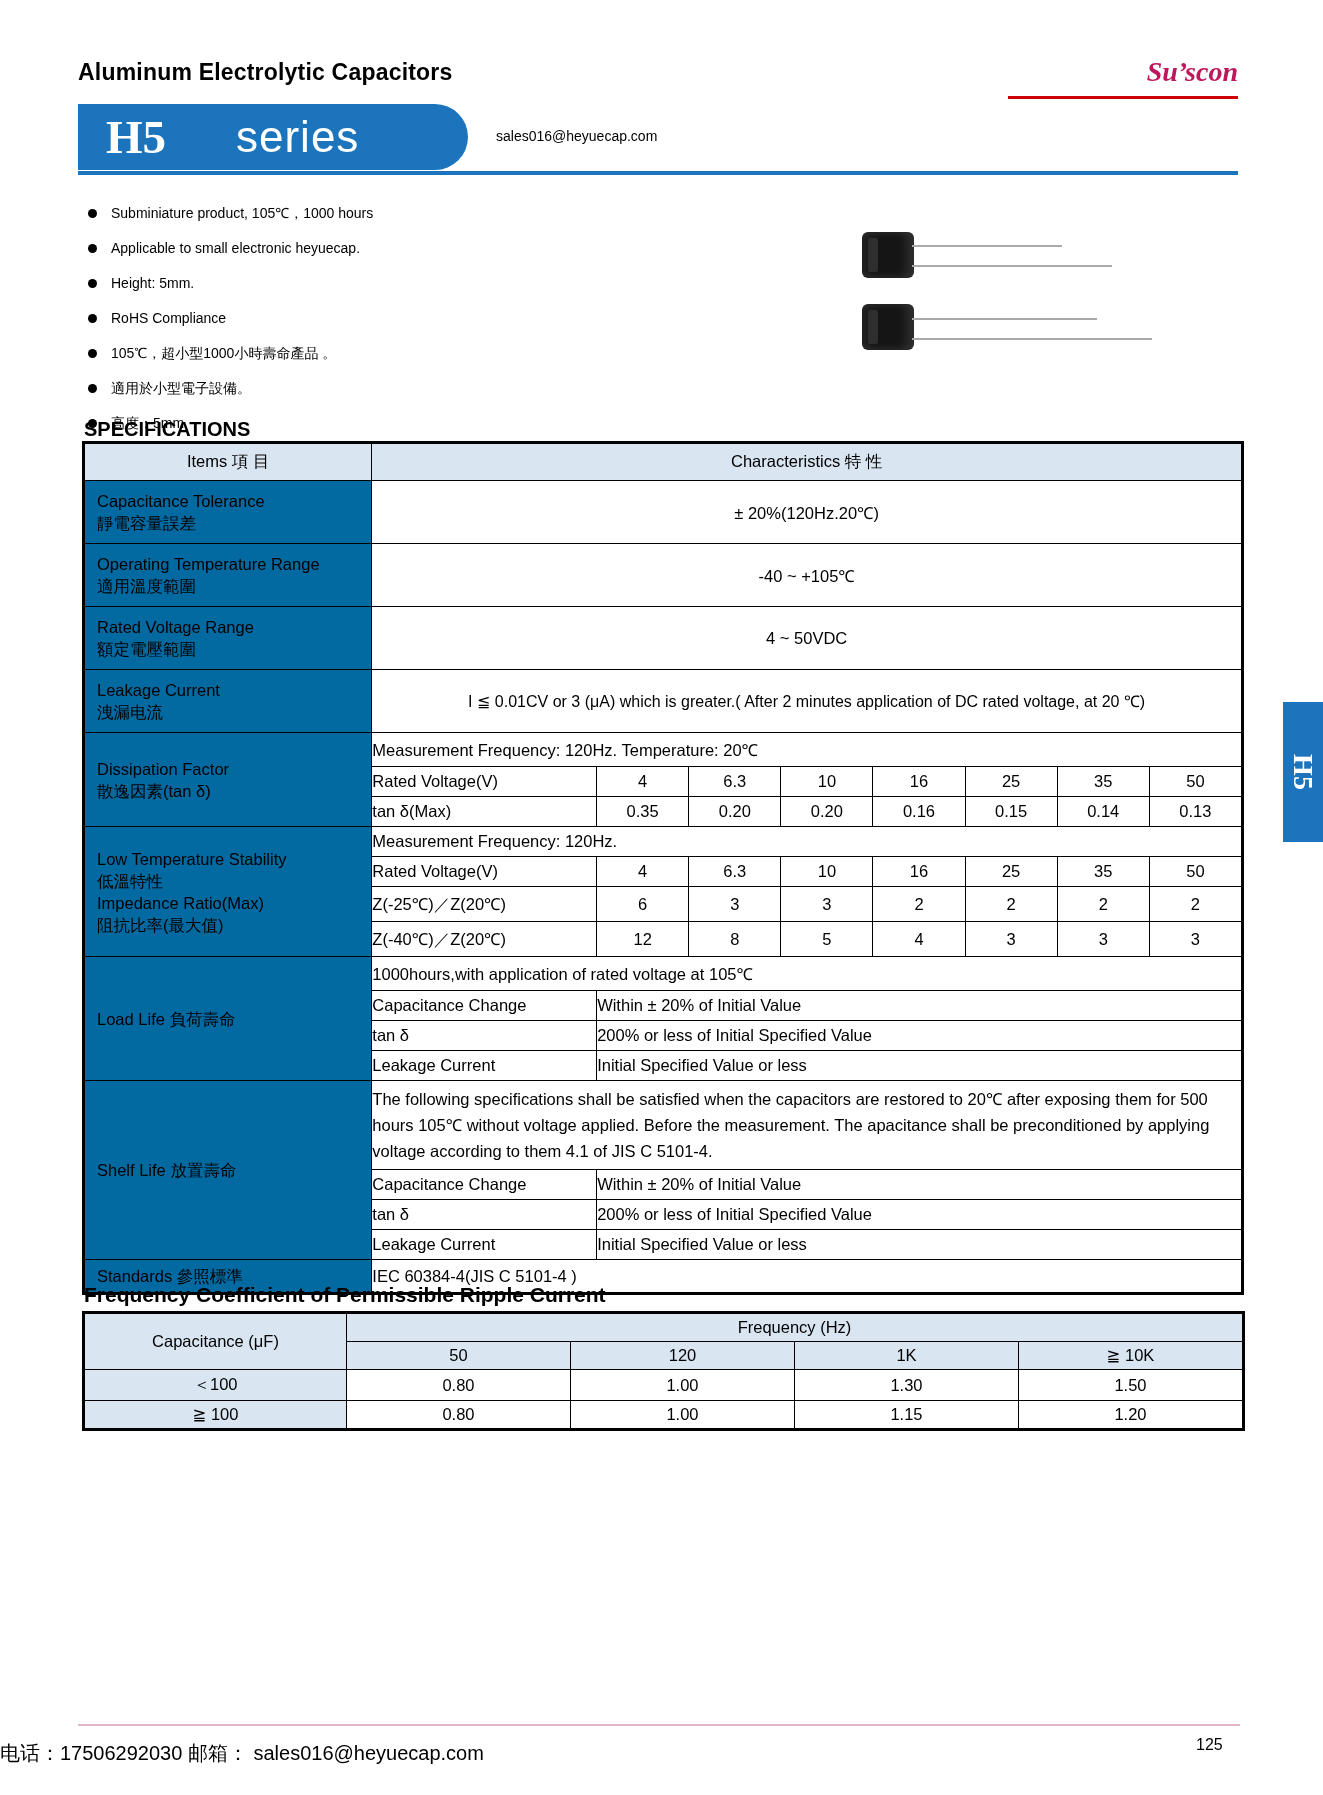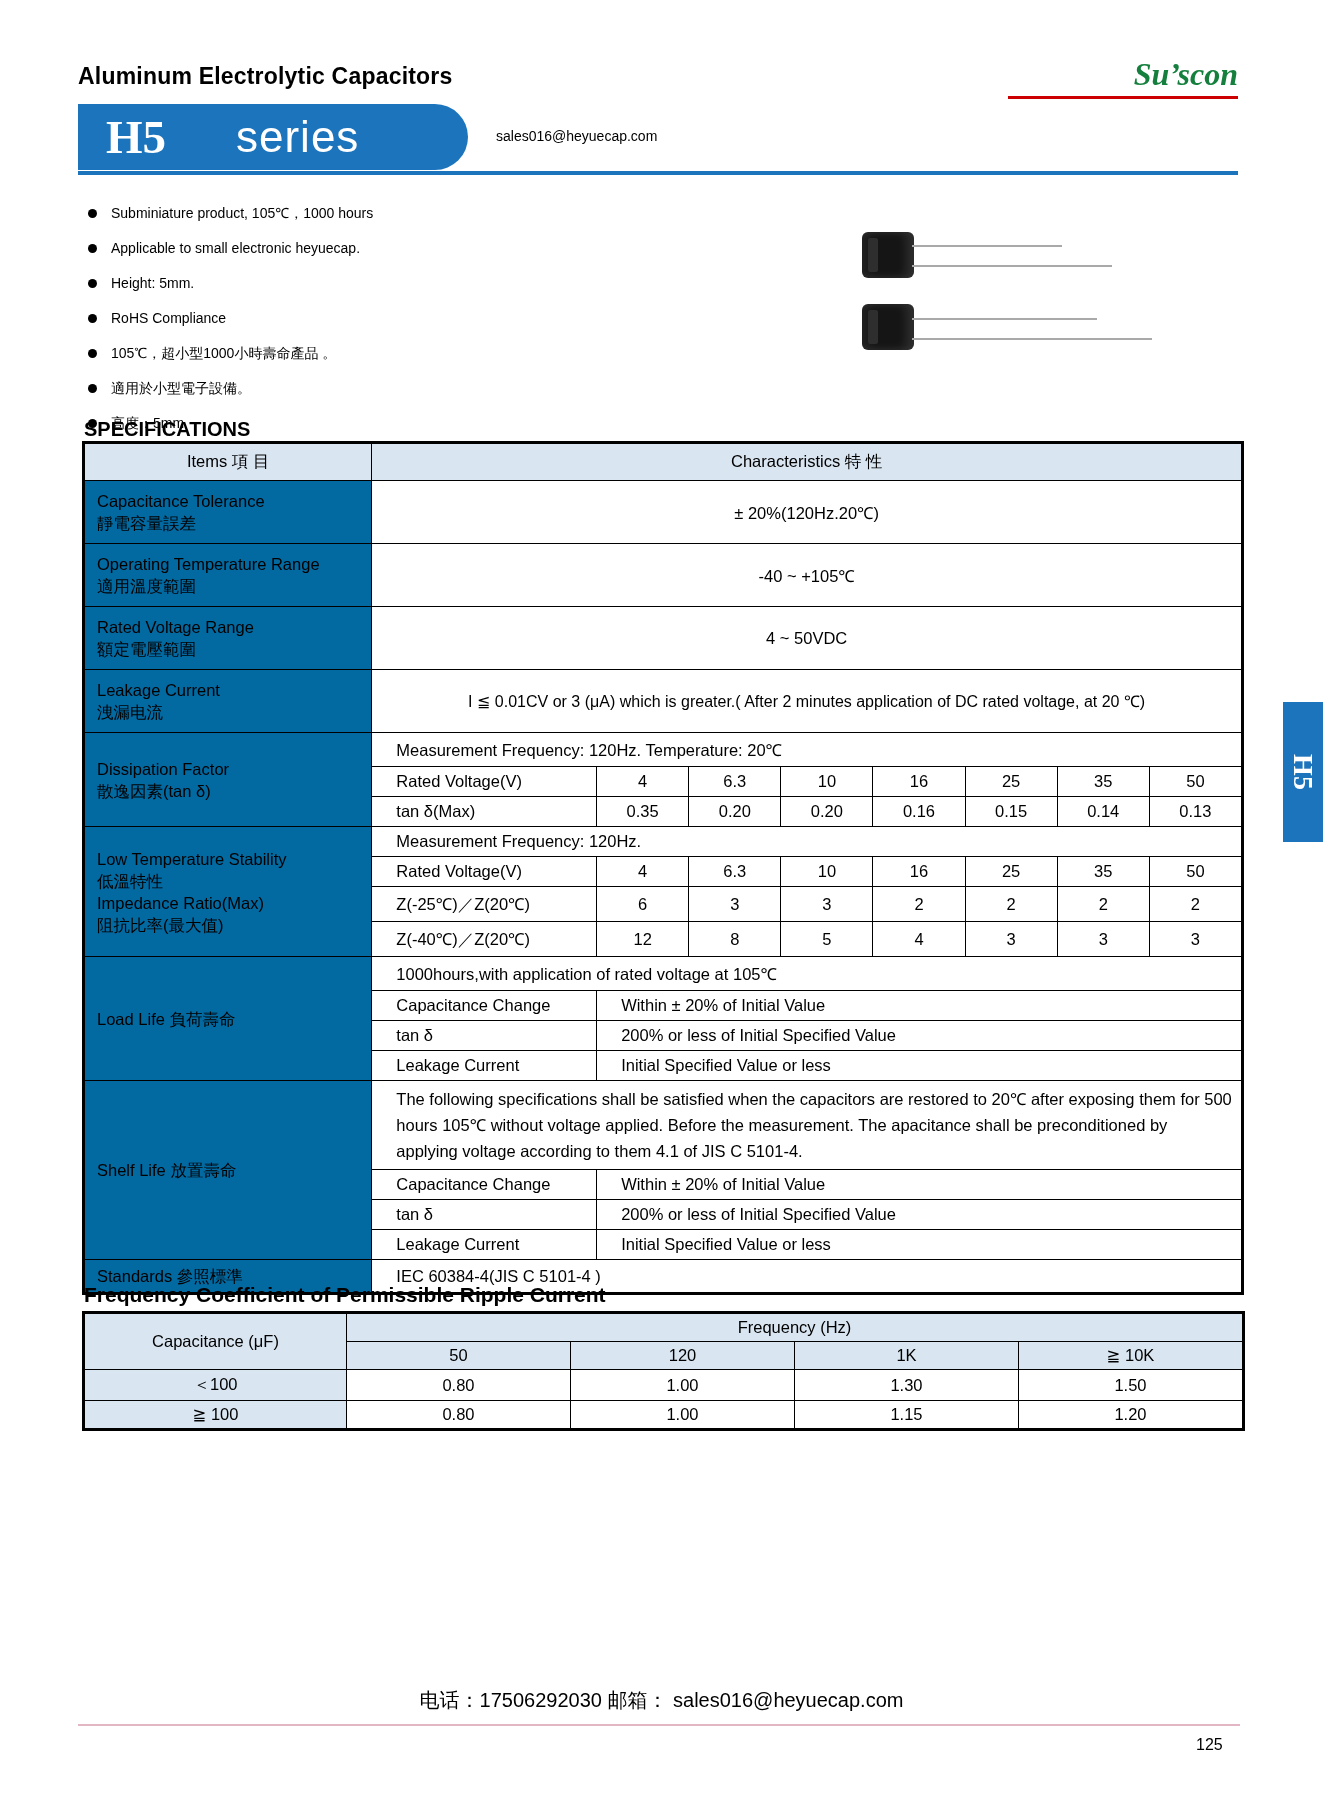--- a/index.html
+++ b/index.html
@@ -34,22 +34,22 @@
   .hdr-title {
     font-size: 23px;
     font-weight: bold;
     letter-spacing: 0.2px;
     color: #000;
   }
   .brand {
     font-family: "Liberation Serif", serif;
     font-style: italic;
     font-weight: bold;
-    font-size: 32px;
-    color: #15803d;
+    font-size: 28px;
+    color: #be185d;
     line-height: 1;
   }
   .brand-rule {
     position: absolute;
     top: 96px;
     left: 1008px;
     width: 230px;
     height: 3px;
     background: #cc0000;
   }
@@ -203,21 +203,21 @@
   }
   .spec-table .lbl {
     background: #0369a1;
     padding-left: 12px;
     line-height: 22px;
   }
   .spec-table .ctr {
     text-align: center;
   }
   .spec-table .lft {
-    padding-left: 24px;
+    padding-left: 0;
     margin-left: 46px;
   }
   .outer {
     outline: 2px solid #000;
   }
 
   .freq-table {
     position: absolute;
     top: 1313px;
     left: 84px;
@@ -258,24 +258,23 @@
   .foot-rule {
     position: absolute;
     left: 78px;
     top: 1724px;
     width: 1162px;
     height: 2px;
     background: #e3b6c4;
   }
   .foot-text {
     position: absolute;
-    top: 1687px;
+    top: 1740px;
     left: 0;
     width: 1323px;
-    text-align: center;
     font-size: 20px;
     color: #000;
   }
   .page-num {
     position: absolute;
     top: 1736px;
     left: 1196px;
     font-size: 16px;
     color: #000;
   }

